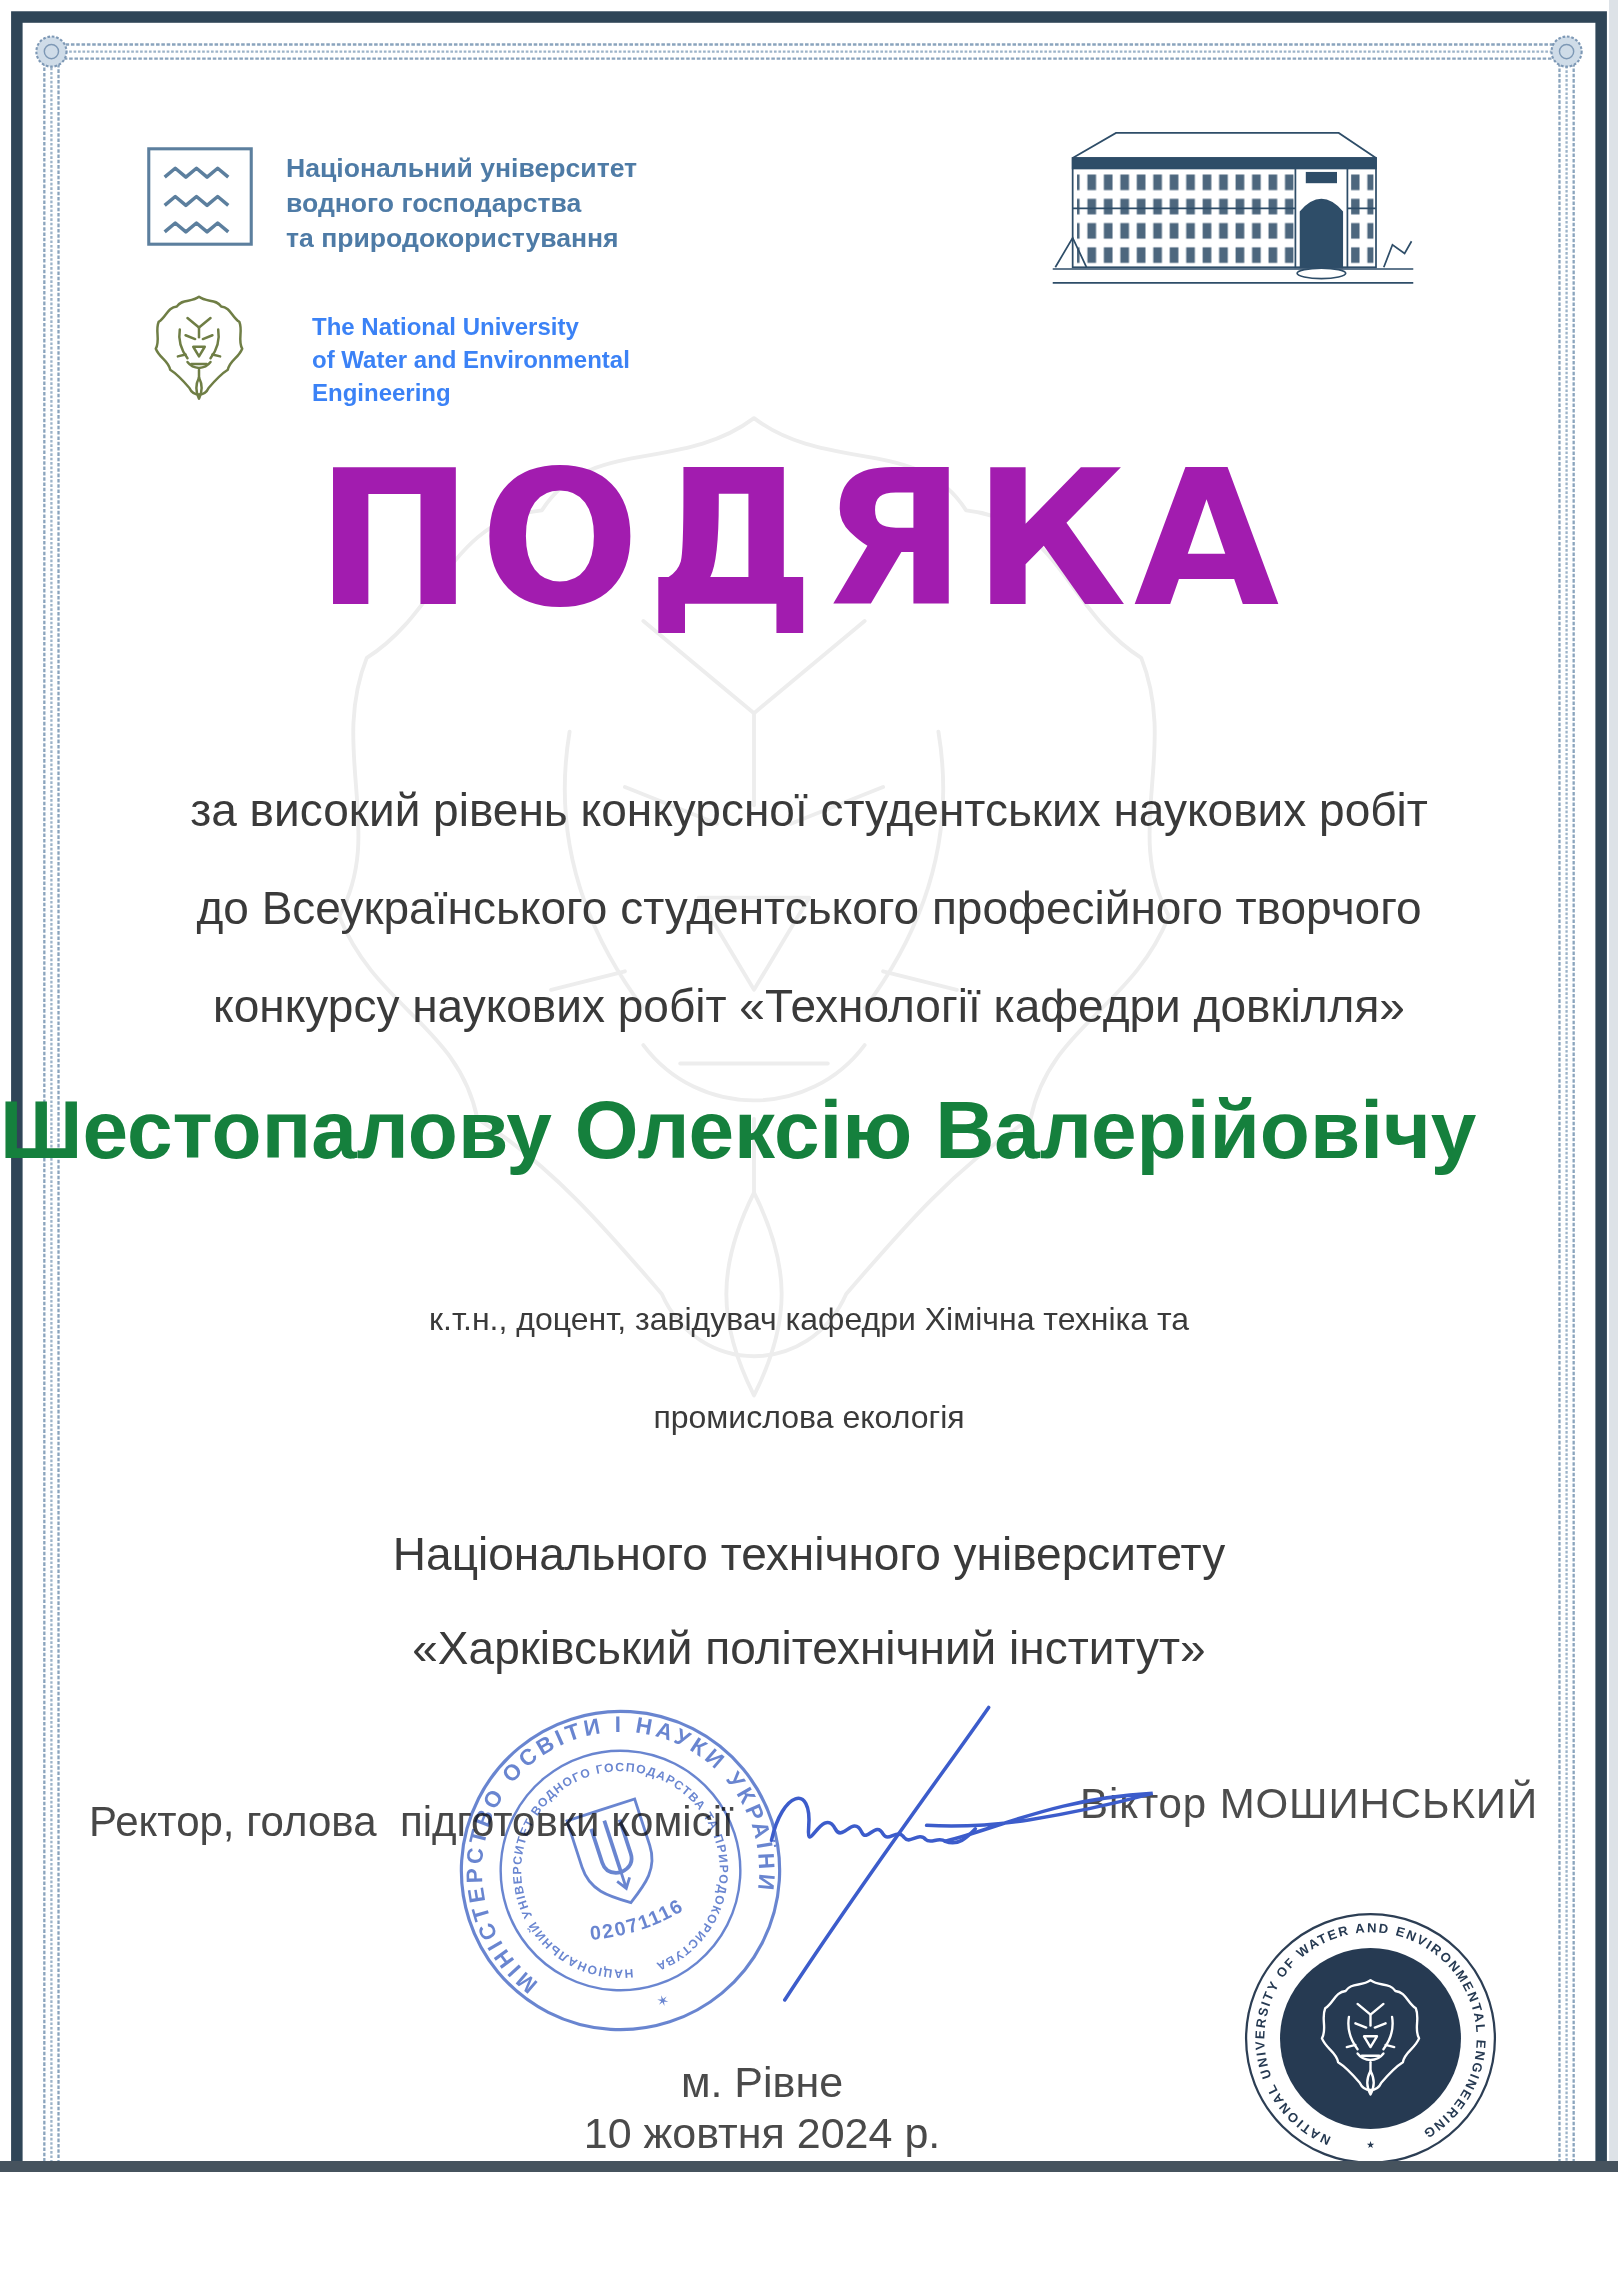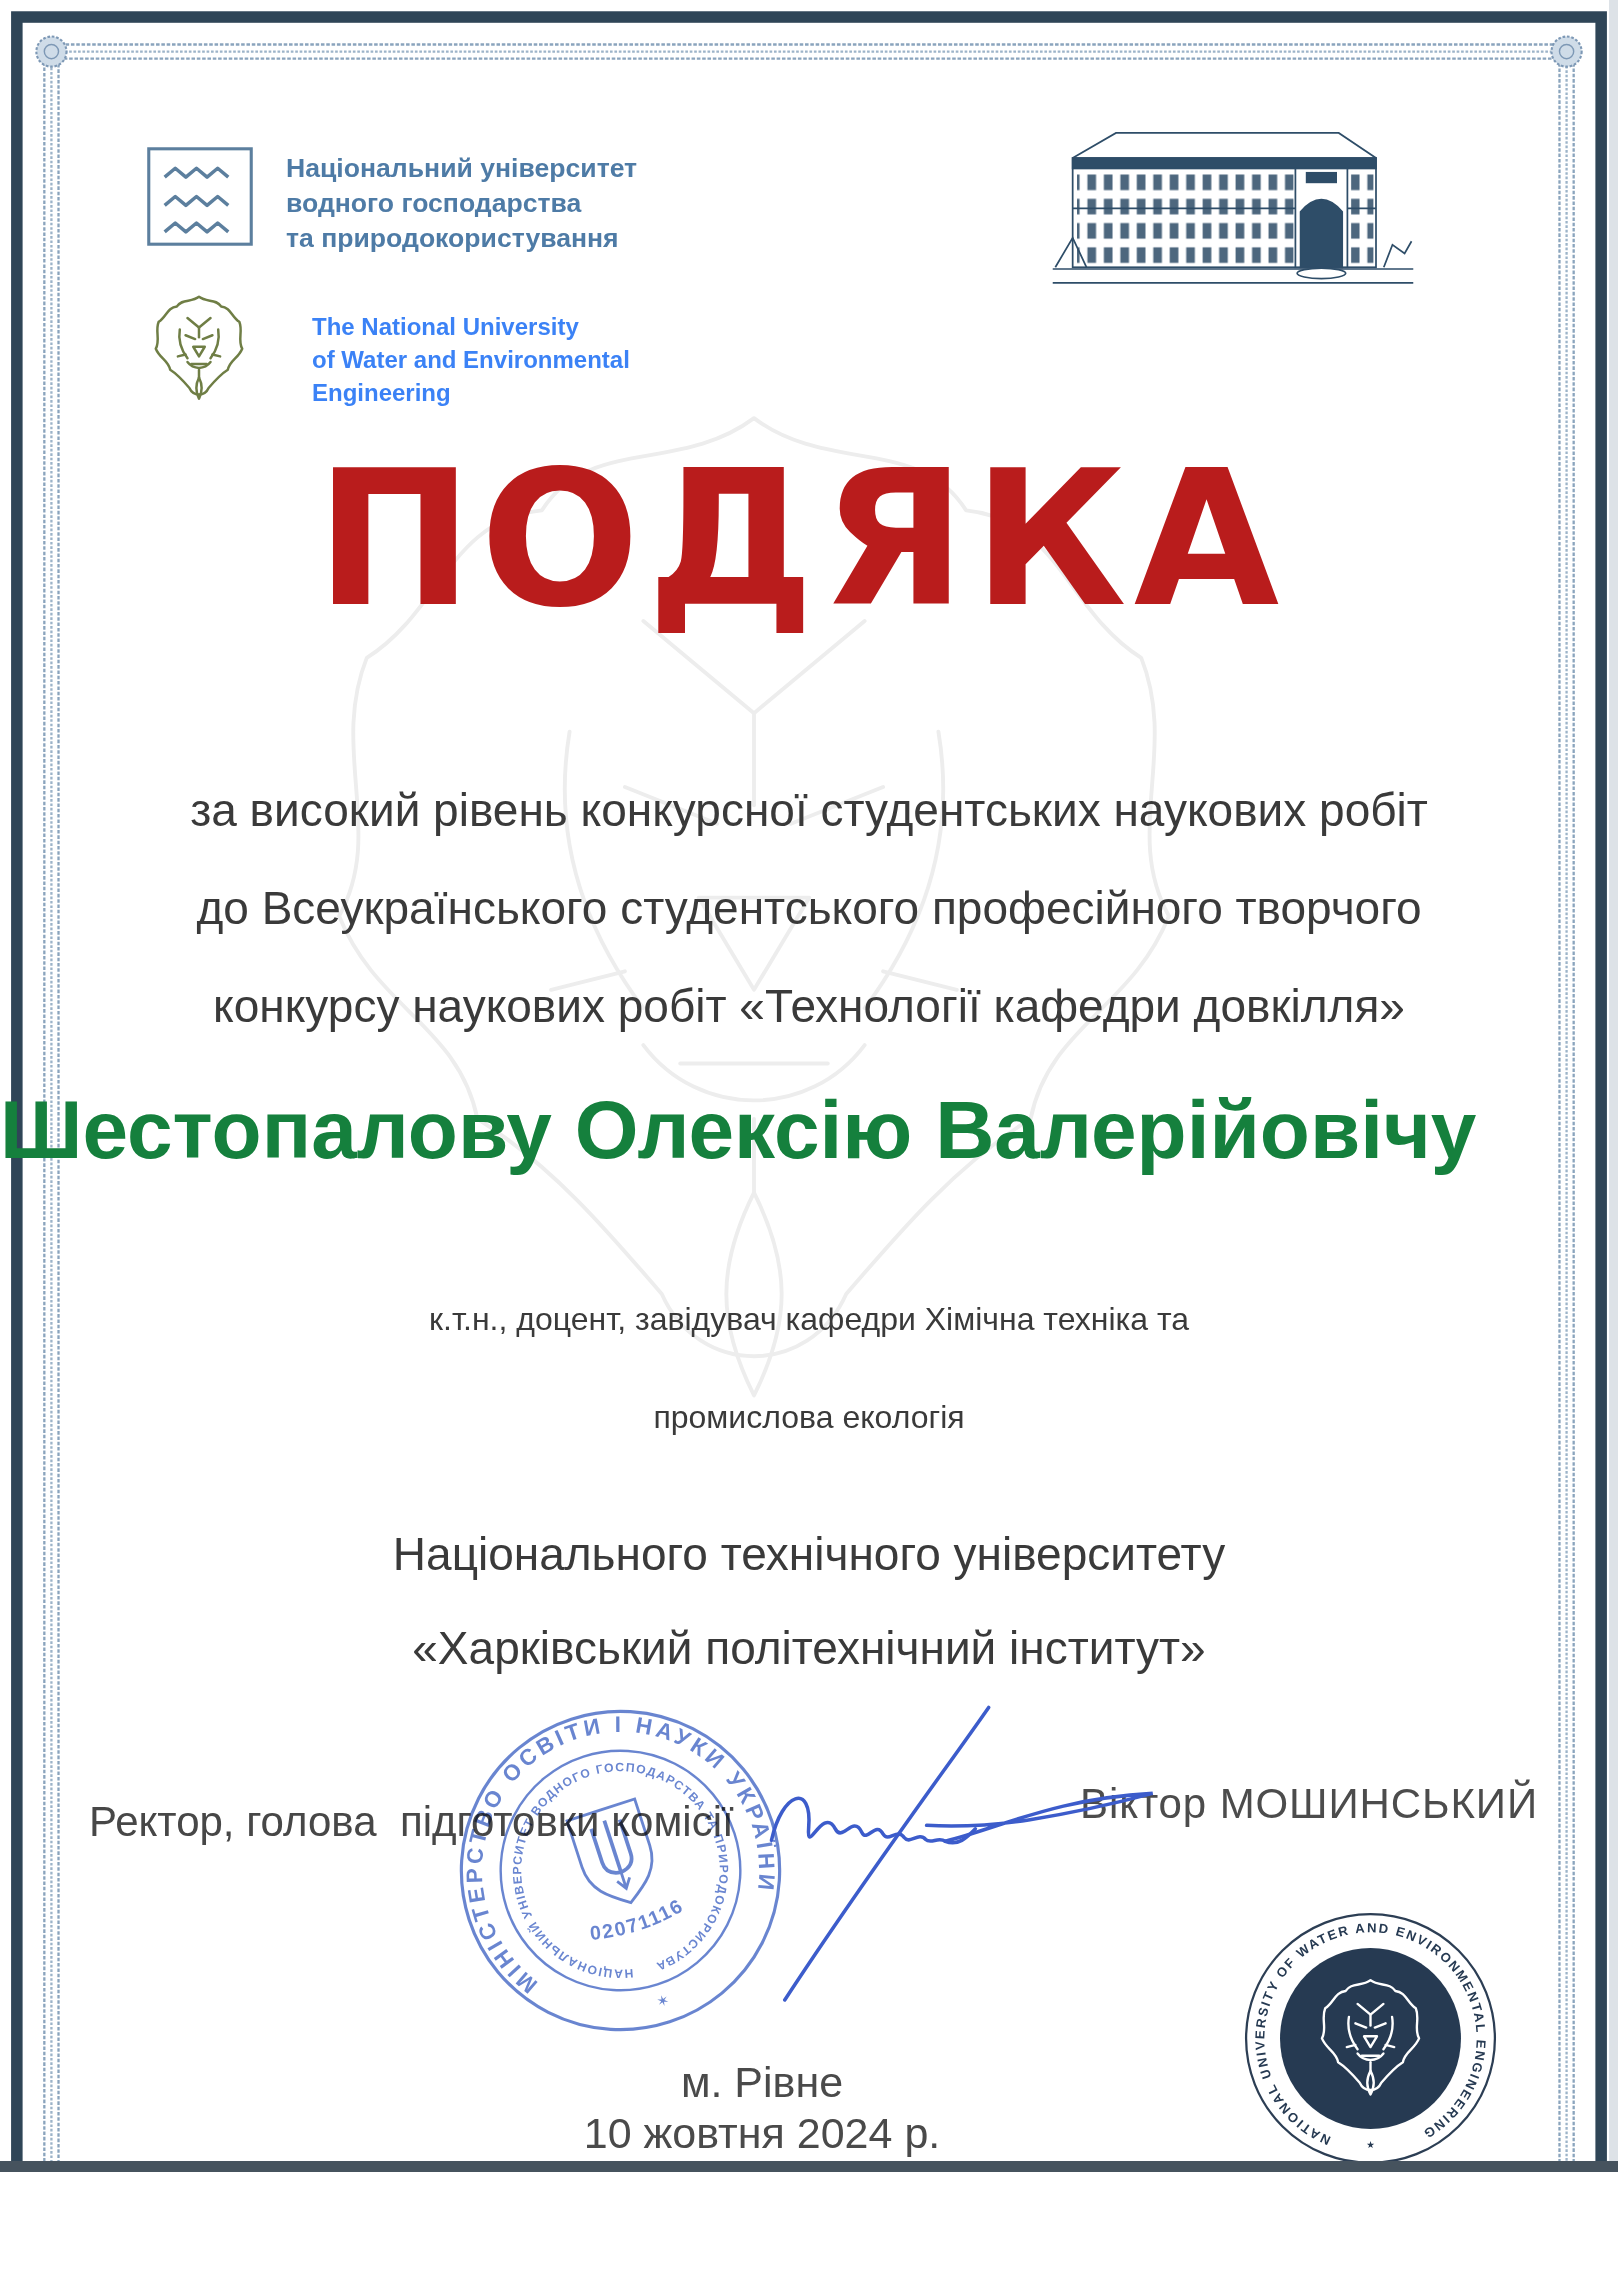--- a/index.html
+++ b/index.html
@@ -11,21 +11,21 @@
   
   .edge-right{right:0;top:0;width:8.9px;height:2270px;background:#dde2e7;z-index:6;}
   .edge-bottom{left:0;bottom:0;width:1618px;height:10.6px;background:#46535e;z-index:6;}
   
   .ua-name{left:286px;top:151px;color:#4e7ba6;font-weight:700;font-size:26.6px;line-height:35px;z-index:3;}
   .en-name{left:284px;top:310px;color:#3b82f6;font-weight:700;font-size:24px;line-height:33px;z-index:3;margin-left:28px;}
   
   .title{
     left:0;right:16px;top:445px;text-align:center;z-index:3;
     font-family:"DejaVu Sans",sans-serif;font-weight:700;
-    font-size:188px;line-height:1;letter-spacing:7px;color:#b91c1c;
+    font-size:188px;line-height:1;letter-spacing:7px;color:#a21caf;
   }
   .body-par{left:0;right:0;top:761px;text-align:center;z-index:3;
     font-size:46px;line-height:98px;color:#3a3a3a;}
   .recipient-name{left:0;right:16px;top:1089px;text-align:left;z-index:3;
     font-size:82px;font-weight:700;line-height:1;color:#15803d;}
   .role{left:0;right:0;top:1270px;text-align:center;z-index:3;
     font-size:32px;line-height:98px;color:#3a3a3a;}
   .affil{left:0;right:0;top:1507px;text-align:center;z-index:3;
     font-size:46px;line-height:94px;color:#3a3a3a;}
   

